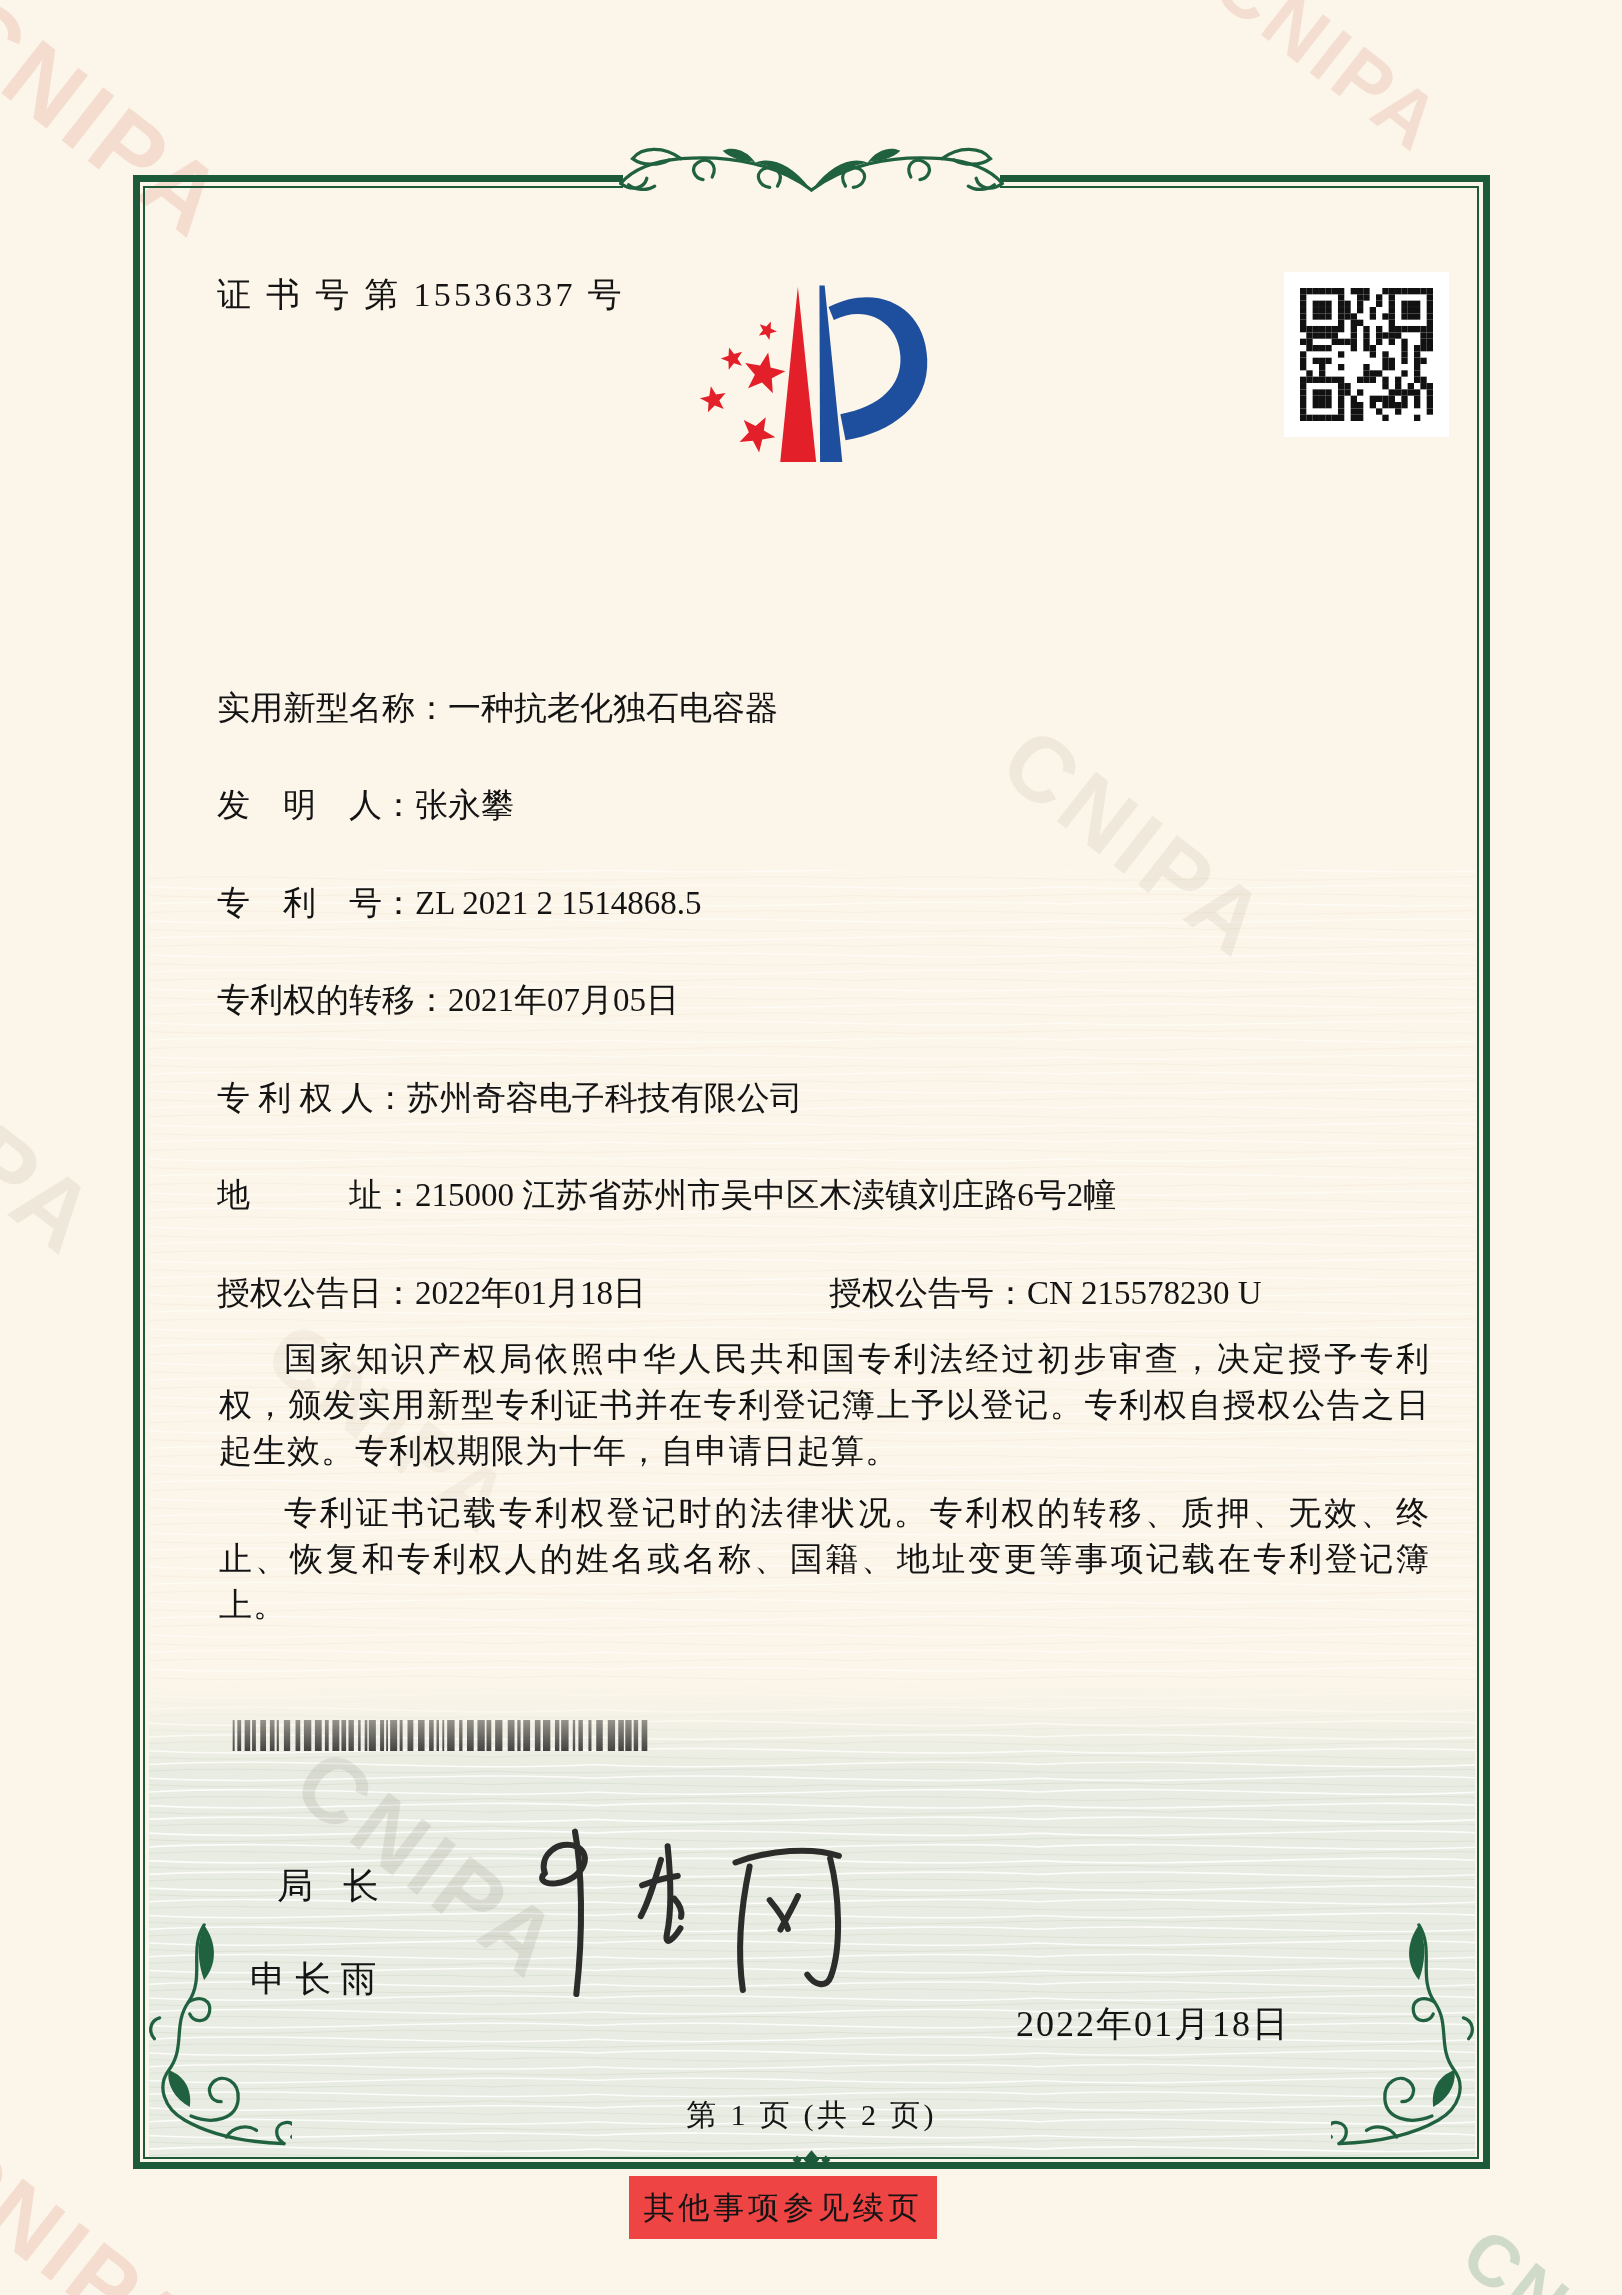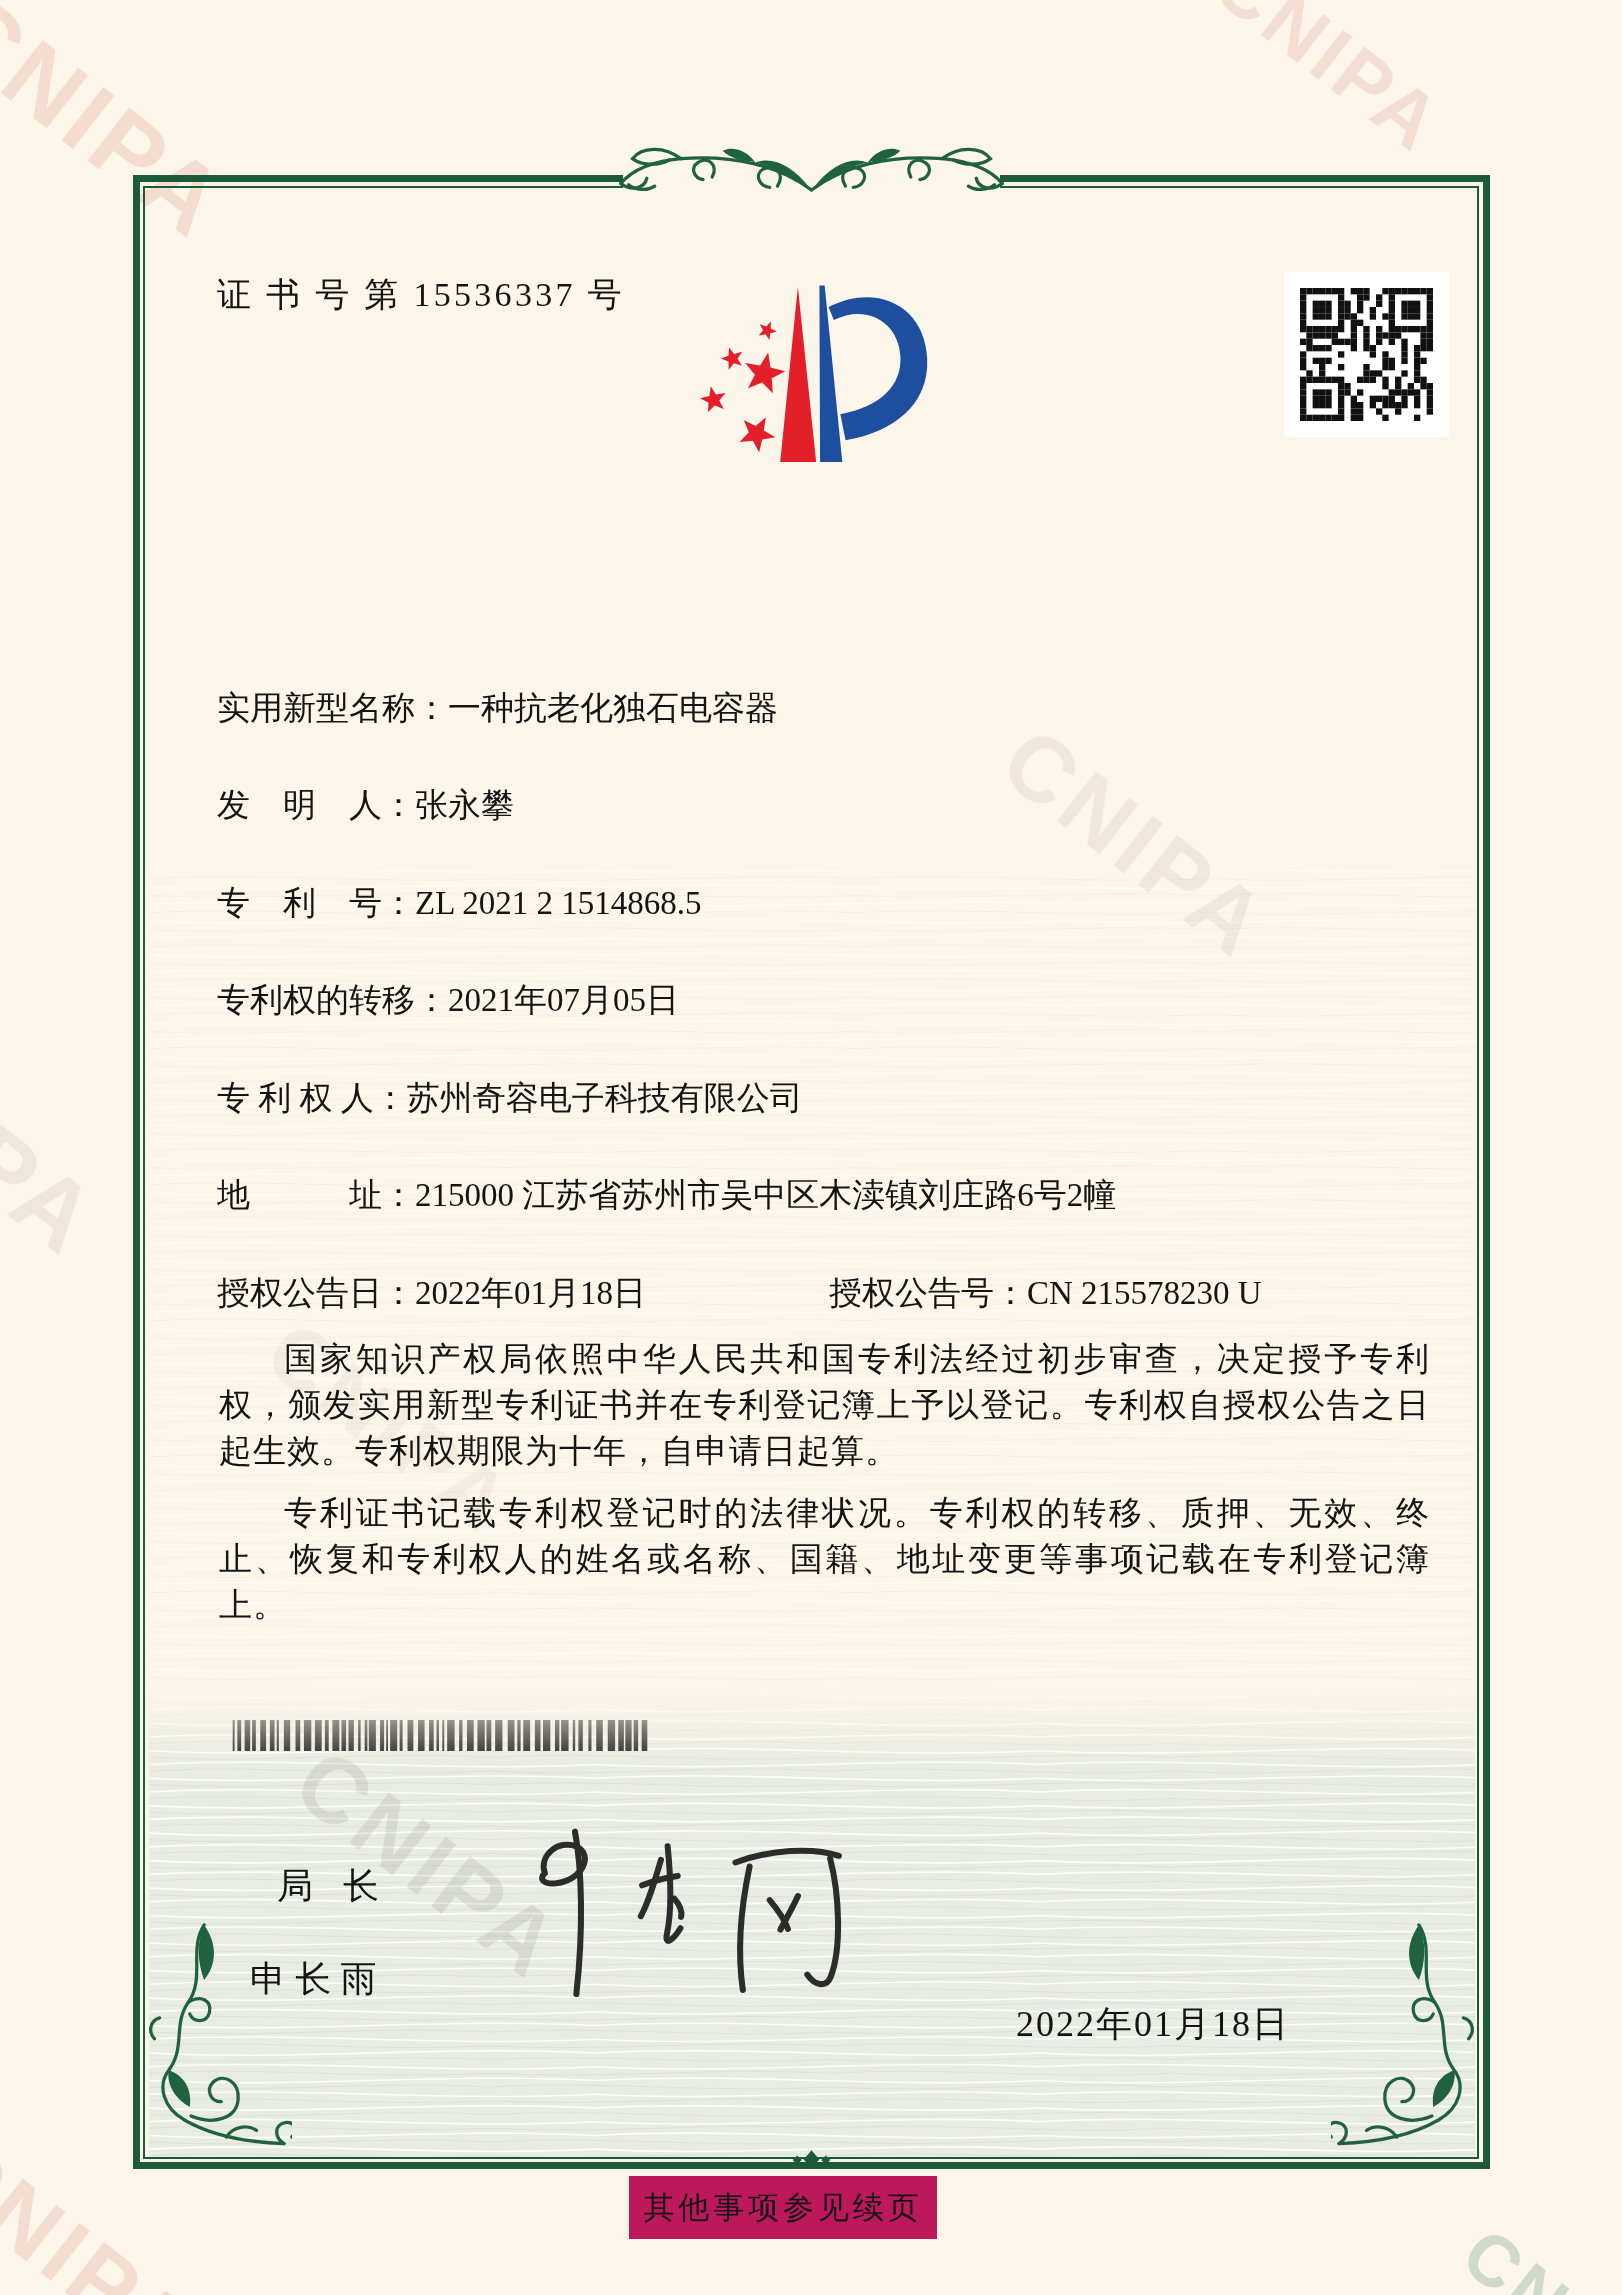--- a/index.html
+++ b/index.html
@@ -37,21 +37,21 @@
       text-indent:65px;text-align:justify;}
   .body-text p + p{margin-top:16px;}
   
   .barcode{position:absolute;left:230px;top:1720px;}
   
   .director-label{position:absolute;left:250px;top:1862px;font-size:36px;letter-spacing:30px;font-weight:500;margin-left:27px;}
   .director-name{position:absolute;left:250px;top:1955px;font-size:36px;letter-spacing:9.2px;font-weight:500;}
   .sig-svg{position:absolute;left:481px;top:1820px;}
   .issue-date{position:absolute;left:1016px;top:2000px;font-size:36px;letter-spacing:2px;}
   .page-info{position:absolute;left:0;right:0;top:2095px;text-align:center;font-size:30px;letter-spacing:3.3px;}
-  .cont-box{position:absolute;left:629px;top:2176px;width:308px;height:63px;background:#be185d;
+  .cont-box{position:absolute;left:629px;top:2176px;width:308px;height:63px;background:#ef4444;
       text-align:center;line-height:63px;font-size:31px;letter-spacing:3.9px;}
 </style>
 </head>
 <body>
 
 <div class="page">
 
   <div class="waves-mid">
     <svg id="wv-mid" width="1326" height="811" viewBox="0 0 2026 1240">
         <path d="M0,0.0 C233,-10.0 467,10.0 700,0.0 C933,10.0 1167,-10.0 1400,0.0 C1633,-10.0 1867,10.0 2100,0.0" stroke="#ffffff" stroke-opacity="0.55" stroke-width="2" fill="none"></path>
@@ -628,16 +628,17 @@
       <path d="M288,116 C296,125 300,134 298,143"></path>
       <path d="M400,68 C389,120 381,190 390,252"></path>
       <path d="M379,62 C430,43 493,39 533,52"></path>
       <path d="M520,56 C534,110 537,190 521,232 C514,250 496,244 486,229"></path>
       <path d="M430,118 C444,135 453,148 457,161"></path>
       <path d="M472,112 C463,132 453,148 446,162"></path>
     </g>
   </svg>
 
   <div class="issue-date">2022年01月18日</div>
+  <div class="page-info">第 1 页 (共 2 页)</div>
   <div class="cont-box">其他事项参见续页</div>
 
 </div>
 
 
 </body></html>

